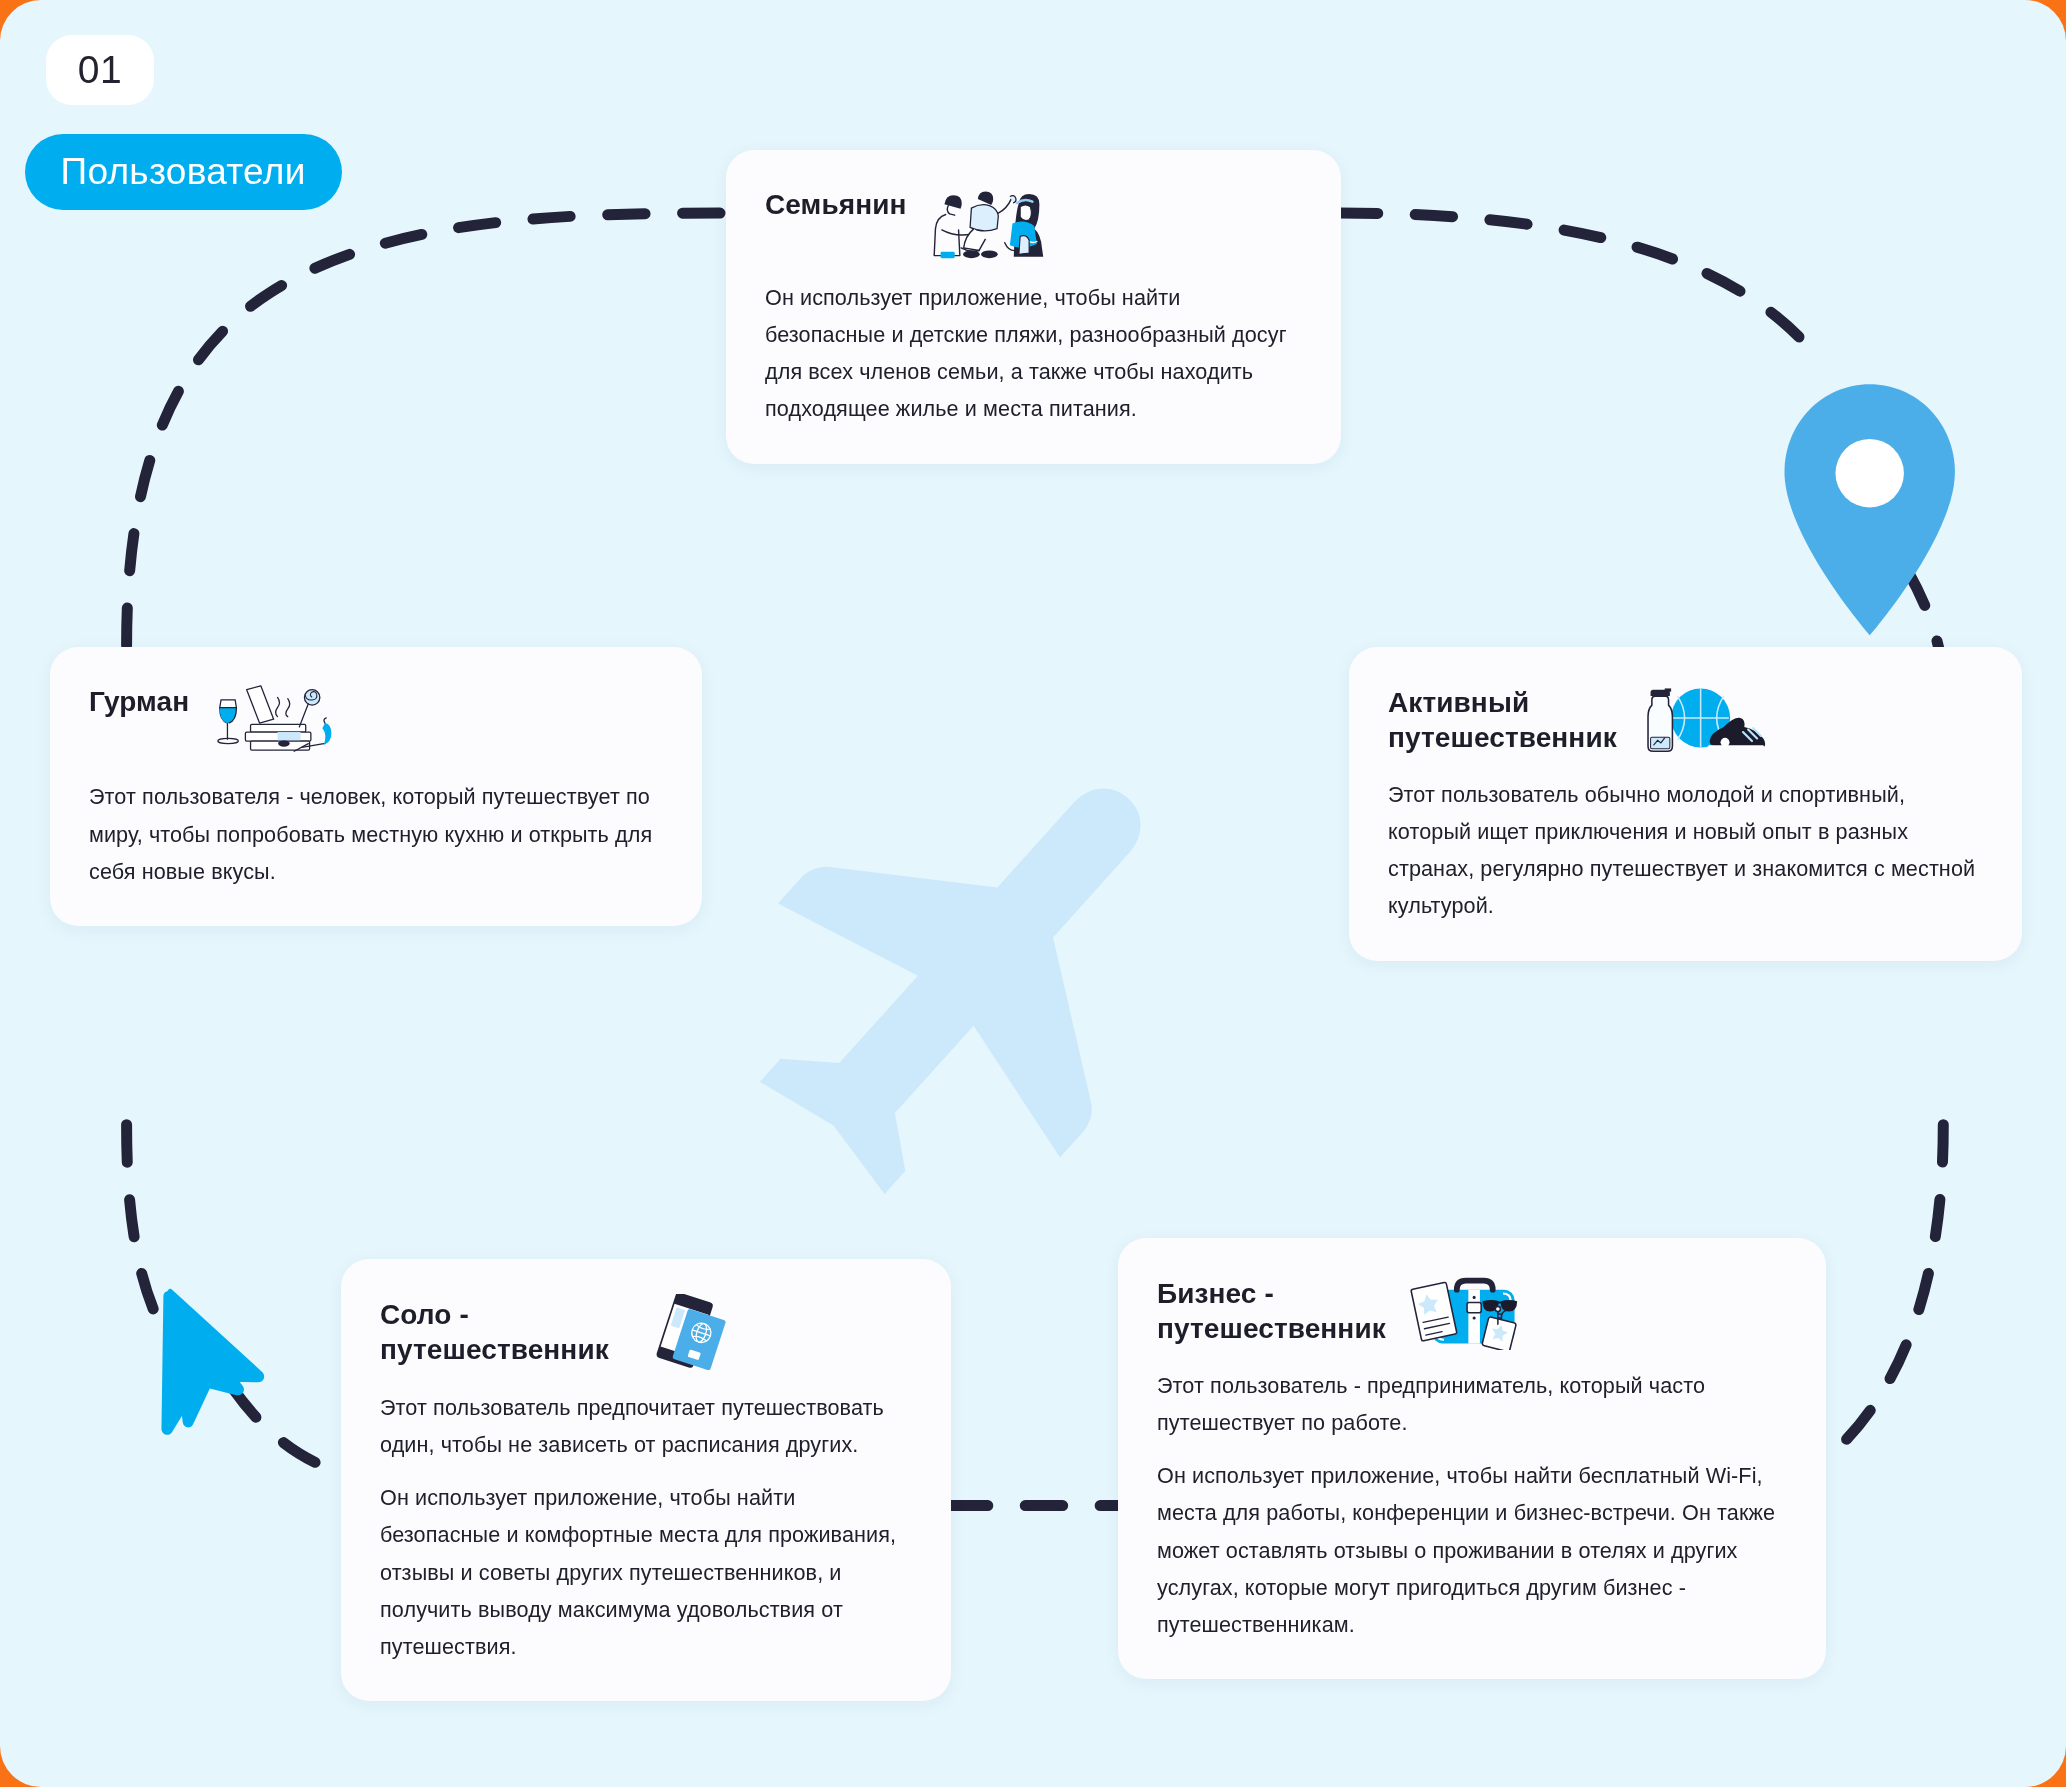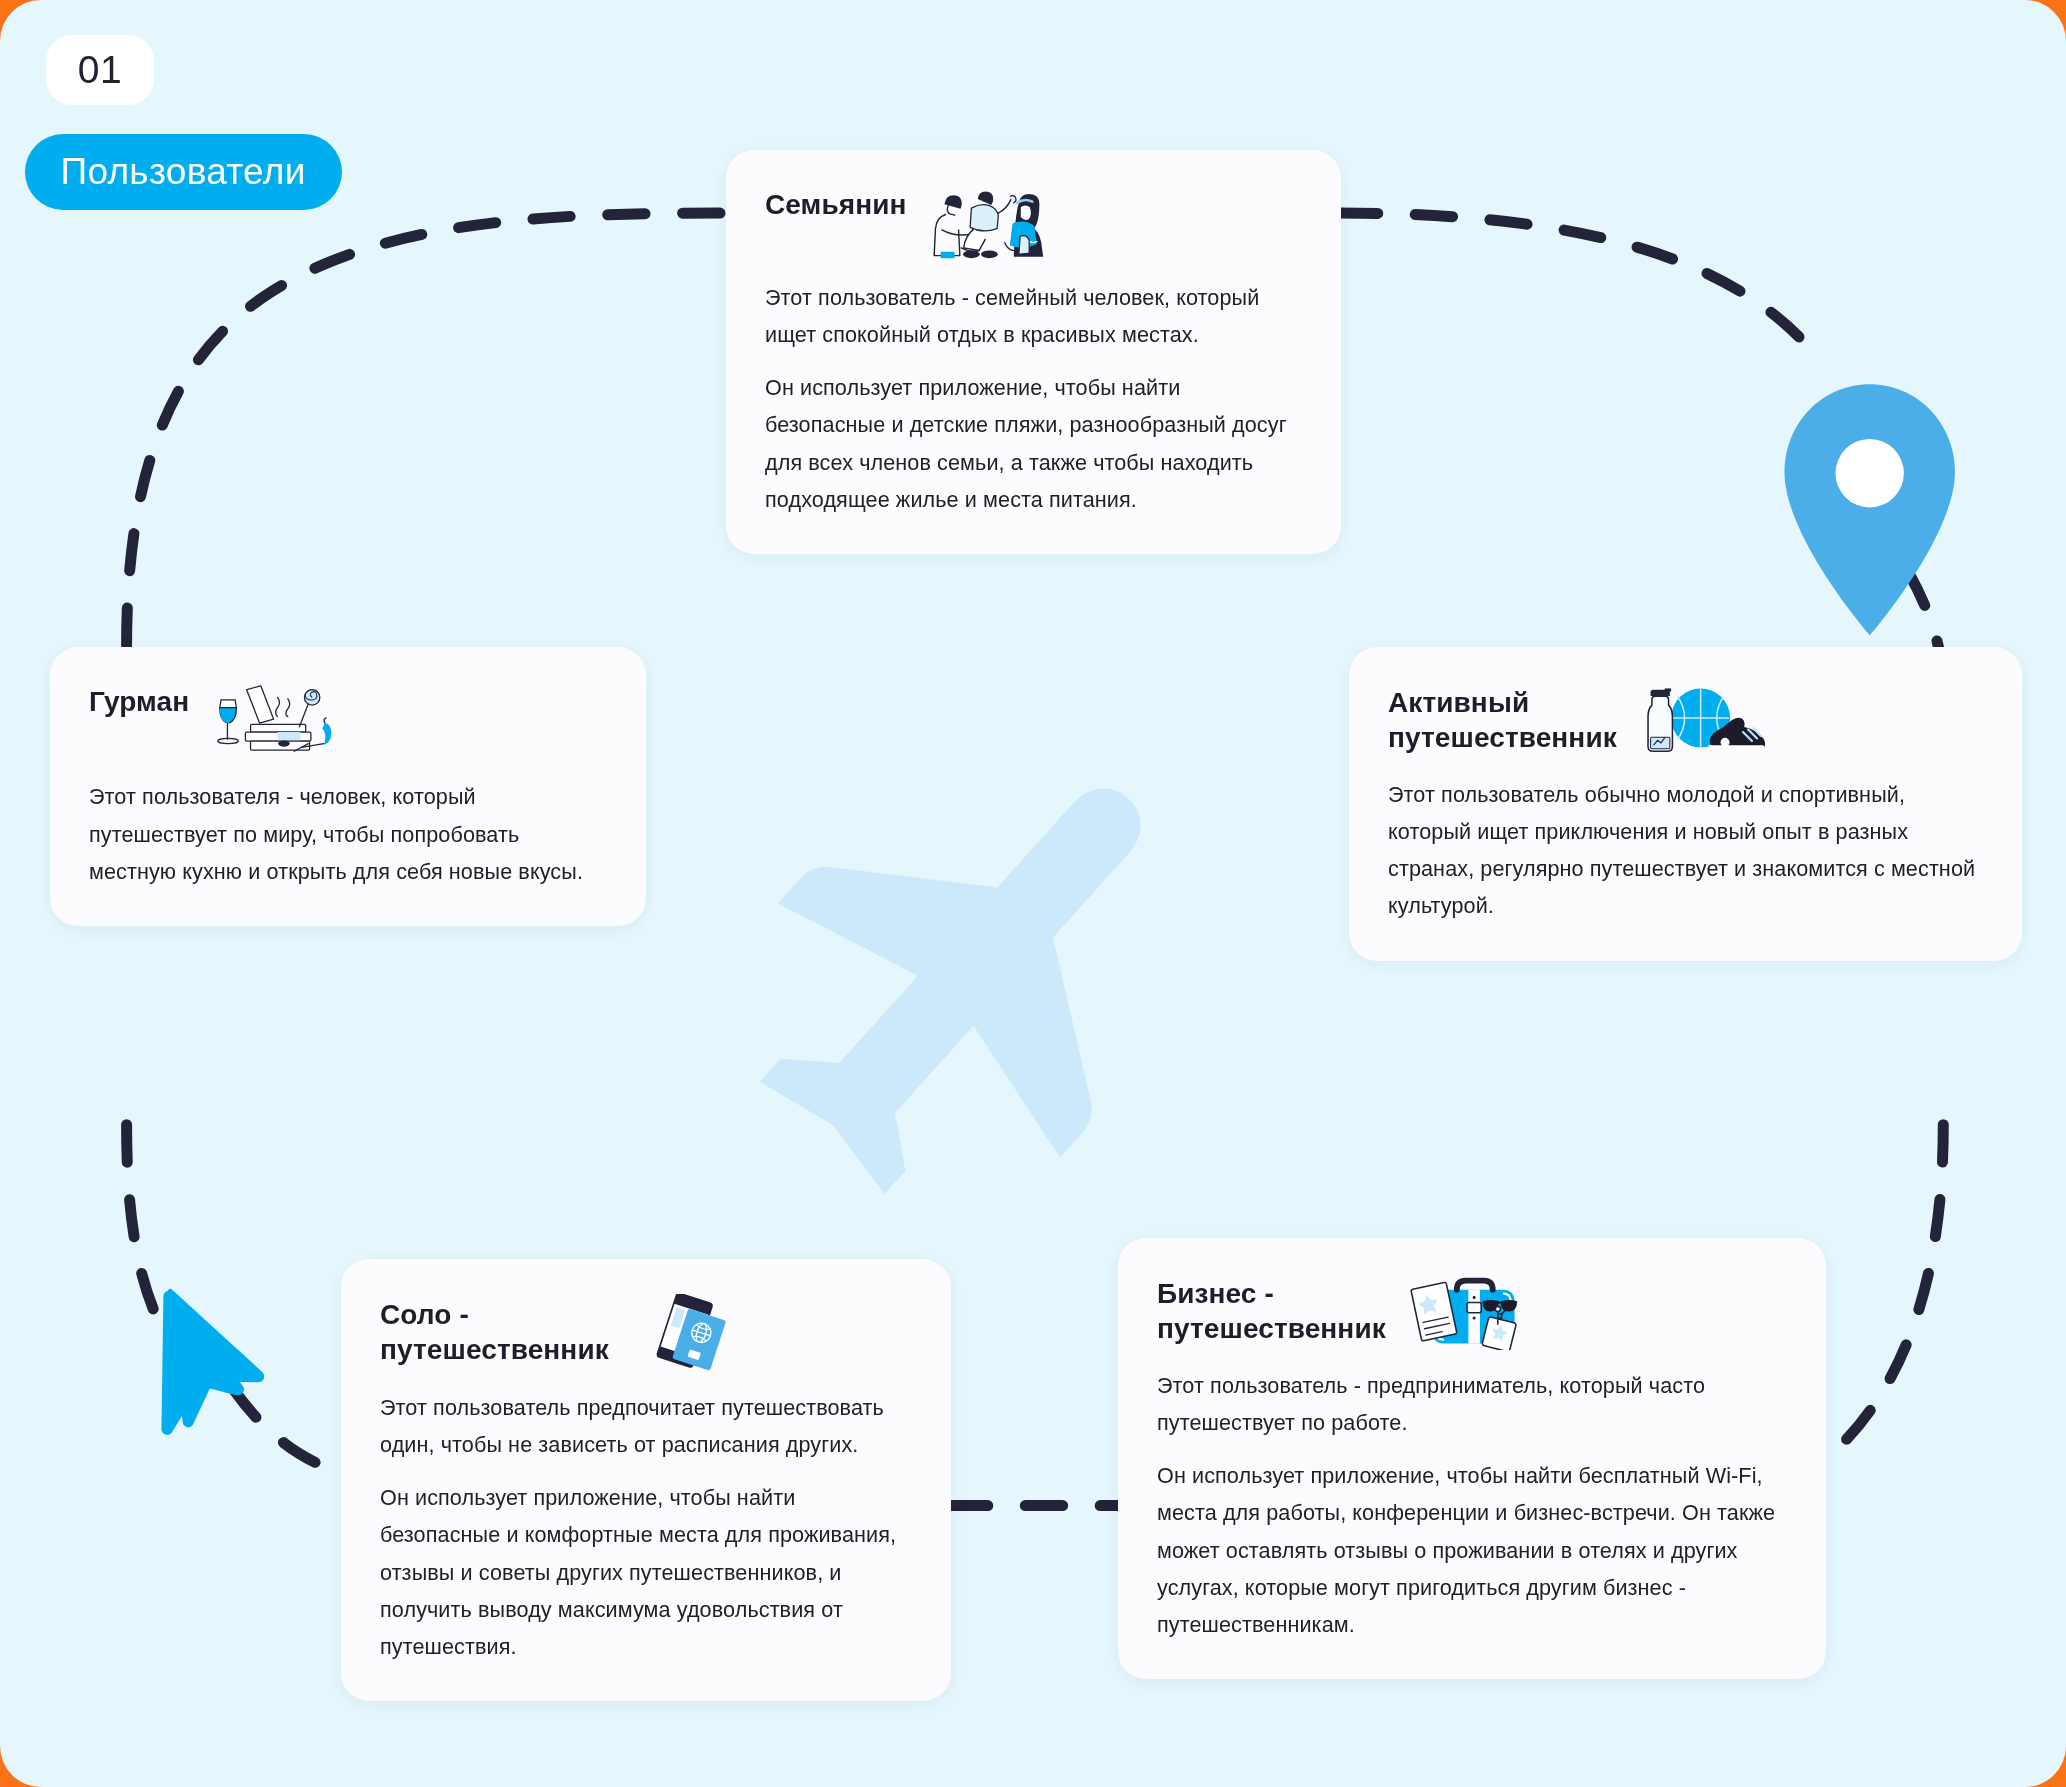--- a/index.html
+++ b/index.html
@@ -94,21 +94,21 @@
     color:#20202C;
     font-size:21.6px;
     line-height:1.72;
     letter-spacing:0.1px;
   }
   .card-body p{margin:0;}
   .card-body p + p{margin-top:16px;}
 
   
   #card-family   {left:726px; top:150px;  width:615px;}
-  #card-gourmet  {left:50px;   top:647px; width:596px;}
+  #card-gourmet  {left:50px;   top:647px; width:652px;}
   #card-active   {left:1349px; top:647px; width:673px;}
   #card-solo     {left:341px;  top:1259px; width:610px;}
   #card-business {left:1118px; top:1238px; width:708px;}
 
   #card-family  .card-body{margin-top:17px;}
   #card-gourmet .card-body{margin-top:19.4px;}
   #card-active  .card-body{margin-top:17px;}
   #card-solo    .card-body{margin-top:18px;}
   #card-business .card-body{margin-top:17px;}
 
@@ -198,21 +198,20 @@
           <path d="M150 28 q2 -14 16 -14 q16 0 16 16 q0 26 -8 38 q10 8 12 30 l2 14 h-46 l2 -46 q2 -26 6 -38 z" fill="#23233A"></path>
           <path d="M152 34 q8 -6 16 0 q4 14 -2 20 q-8 4 -14 -4 z" fill="#fff" stroke="#23233A" stroke-width="1.8"></path>
           <path d="M147 28 q12 -8 24 -2" fill="none" stroke="#8FD0F2" stroke-width="4" stroke-linecap="round"></path>
           <path d="M140 60 q20 -8 34 4 l4 28 q-22 10 -42 2 z" fill="#00AEEF"></path>
           <path d="M160 86 q12 6 18 2" fill="none" stroke="#fff" stroke-width="2.2" stroke-linecap="round"></path>
           <path d="M128 90 q6 14 18 12" fill="none" stroke="#23233A" stroke-width="2.2" stroke-linecap="round"></path>
           <path d="M152 80 q10 -4 14 6 l0 20 -16 2 z" fill="#DCEFFC" stroke="#23233A" stroke-width="1.8"></path>
         </svg>
       </div>
       <div class="card-body">
-        <p>Этот пользователь - семейный человек, который ищет спокойный отдых в красивых местах.</p>
         <p>Он использует приложение, чтобы найти безопасные и детские пляжи, разнообразный досуг для всех членов семьи, а также чтобы находить подходящее жилье и места питания.</p>
       </div>
     </div>
 
     <div class="card" id="card-gourmet">
       <div class="card-head">
         <h2 class="card-title">Гурман</h2>
         <svg class="card-icon" viewBox="0 0 210 120">
 
           <path d="M22 40 q0 20 12 24 l0 26" fill="none" stroke="#23233A" stroke-width="2"></path>

